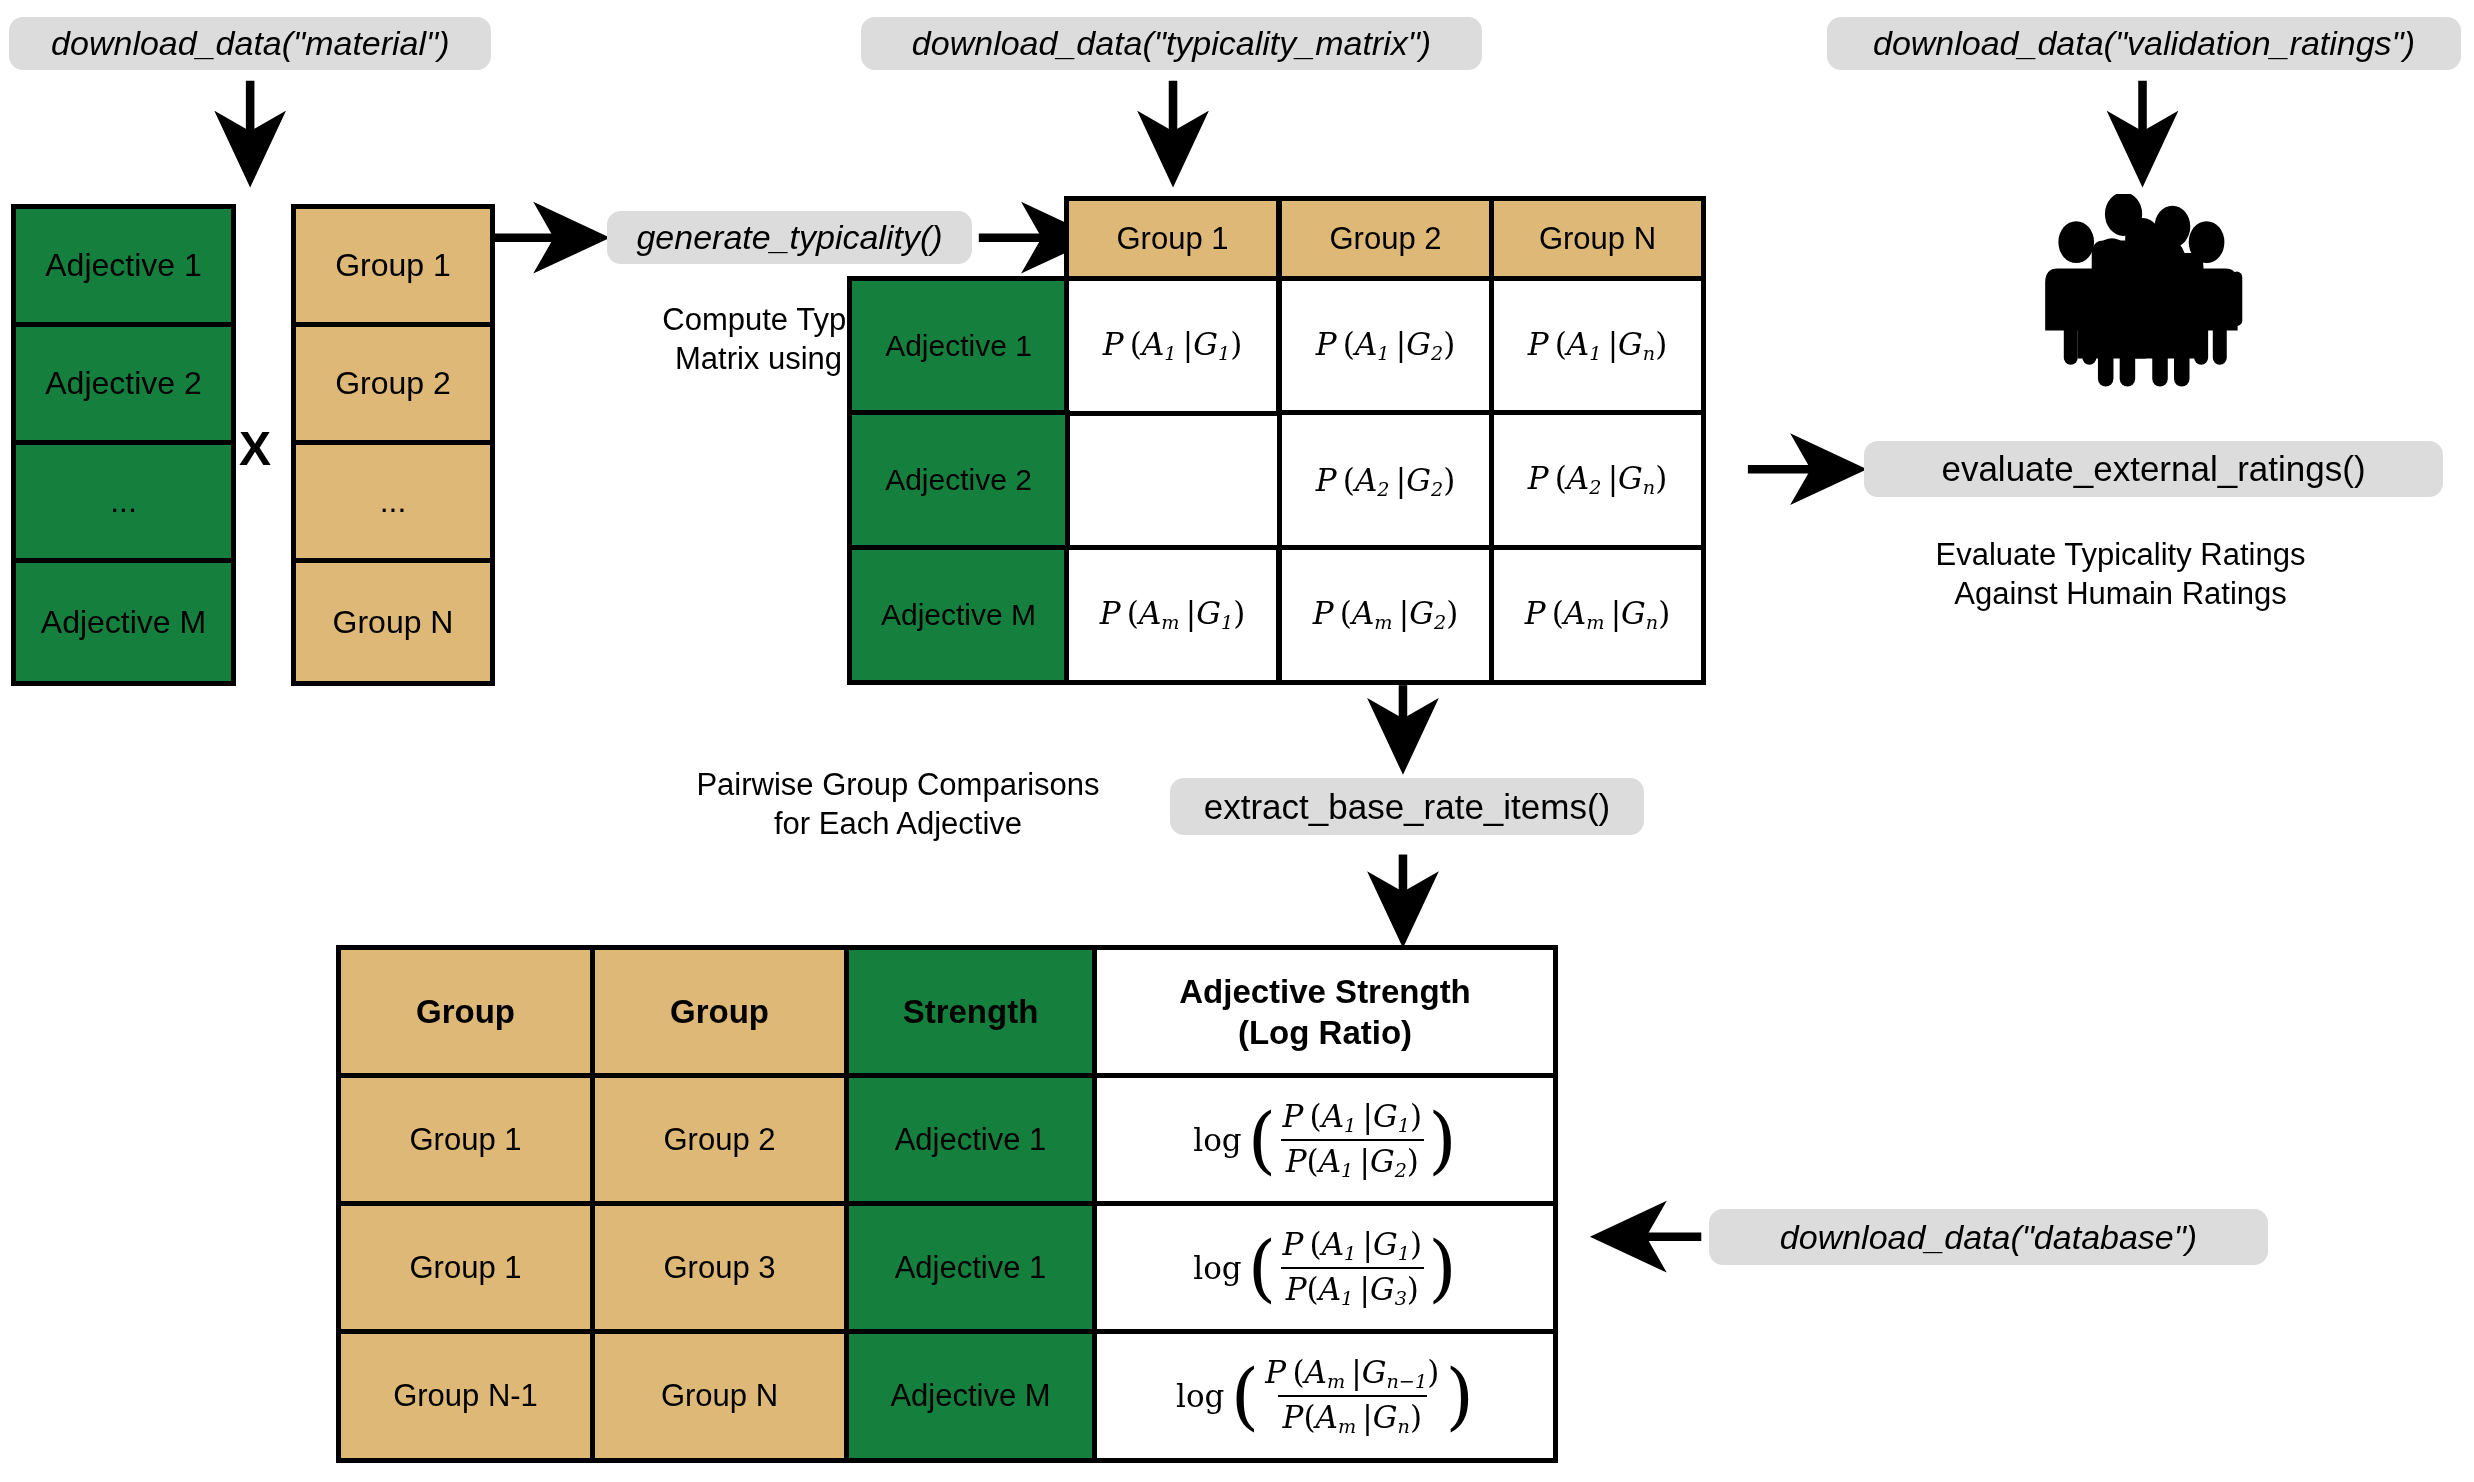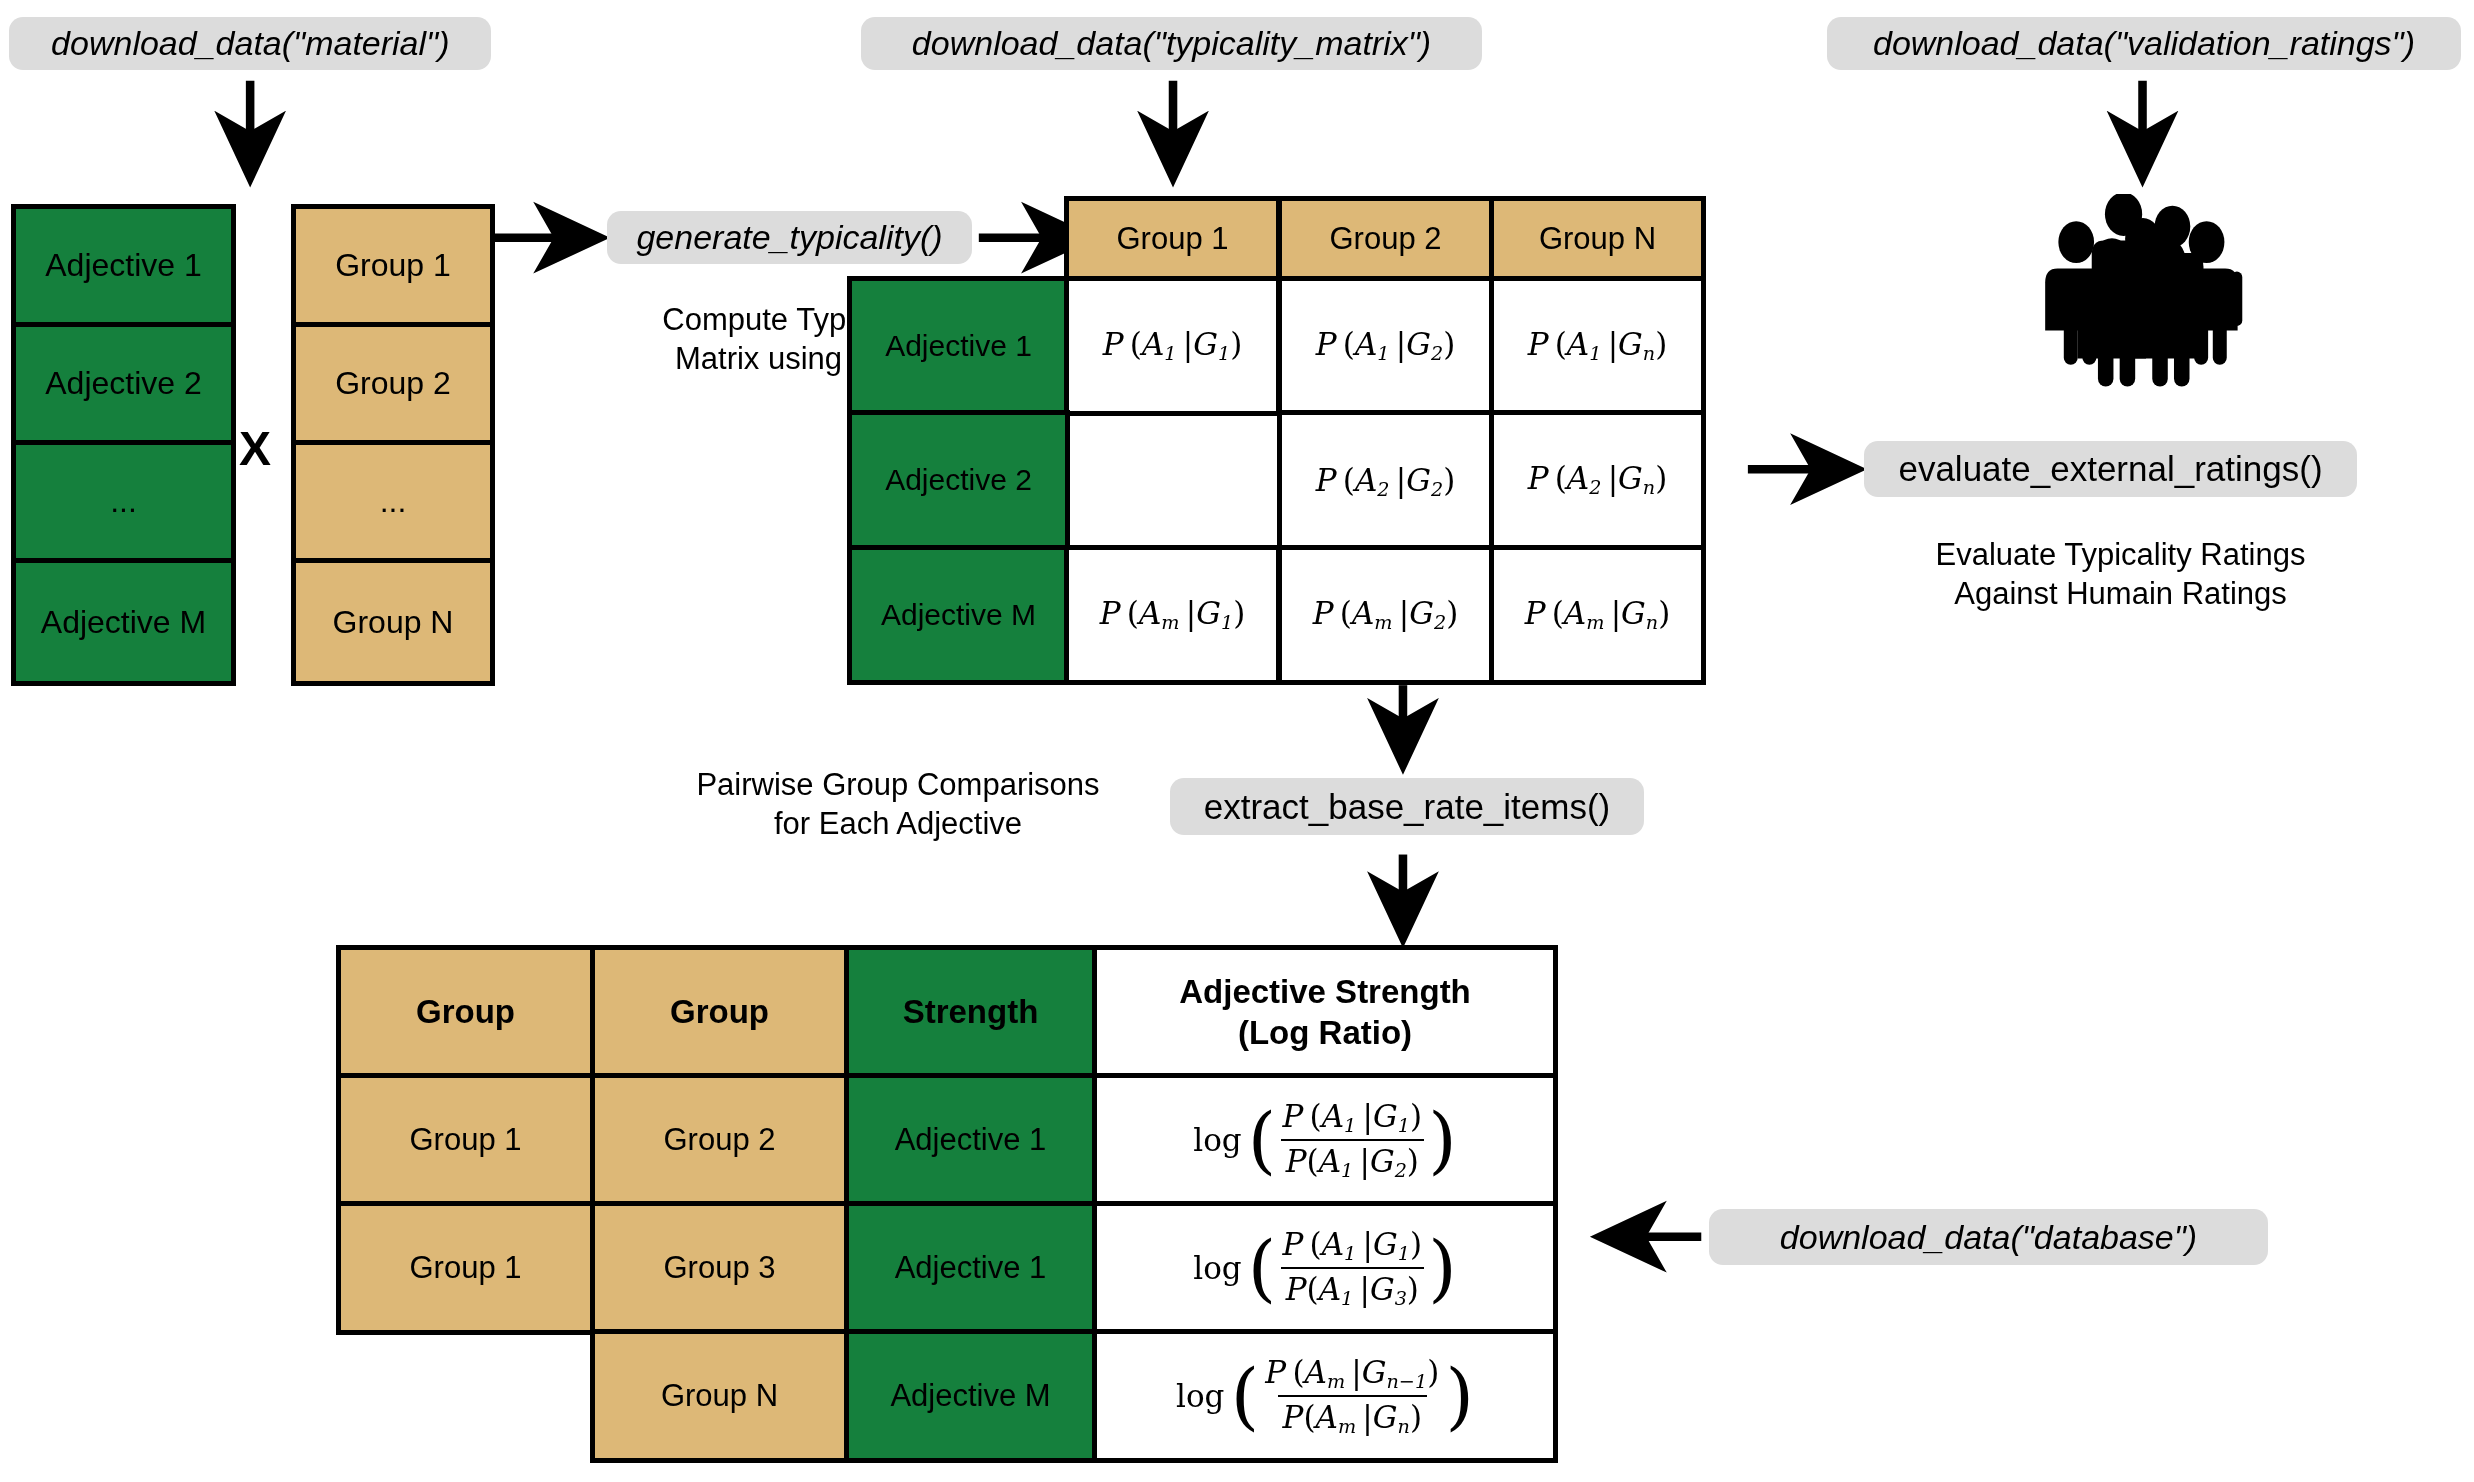--- a/index.html
+++ b/index.html
@@ -194,21 +194,21 @@
         <ellipse cx="188" cy="86" rx="25" ry="29"></ellipse>
         <path d="M162 122 h52 q18 0 18 20 v70 h-88 v-70 q0-20 18-20 z"></path>
         <rect x="150" y="128" width="16" height="80" rx="8"></rect>
         <rect x="222" y="128" width="16" height="80" rx="8"></rect>
         <rect x="170" y="186" width="20" height="62" rx="10"></rect>
         <rect x="198" y="186" width="20" height="62" rx="10"></rect>
       </g>
     </svg>
   </div>
 
-  <div class="pill noital" style="left:1864px;top:441px;width:493px;height:56px;font-size:35px;">evaluate_external_ratings()</div>
+  <div class="pill noital" style="left:1864px;top:441px;width:579px;height:56px;font-size:35px;">evaluate_external_ratings()</div>
 
   <div class="cap" style="left:1864px;top:536px;width:513px;">Evaluate Typicality Ratings
 Against Humain Ratings</div>
 
   <div class="cap" style="left:665px;top:766px;width:466px;">Pairwise Group Comparisons
 for Each Adjective</div>
 
   <div class="pill noital" style="left:1170px;top:778px;width:474px;height:57px;font-size:35px;">extract_base_rate_items()</div>
 
   <div class="grid" style="left:336px;top:945px;width:1227px;height:528px;">
@@ -232,20 +232,21 @@
     <div class="gcell tan" style="left:0px;top:256px;width:259px;height:134px;border:5.4px solid #000;">Group 1</div>
     <div class="gcell tan" style="left:254px;top:256px;width:259px;height:134px;border:5.4px solid #000;">Group 3</div>
     <div class="gcell blue" style="left:508px;top:256px;width:253px;height:134px;border:5.4px solid #000;">Adjective 1</div>
     <div class="gcell white" style="left:756px;top:256px;width:466px;height:134px;border:5.4px solid #000;">
       <span class="mth logw">log <span class="paren">(</span><span class="frac">
         <span class="num"><i>P</i> (<i>A</i><span class="sub">1</span> |<i>G</i><span class="sub">1</span>)</span>
         <span class="den"><i>P</i>(<i>A</i><span class="sub">1</span> |<i>G</i><span class="sub">3</span>)</span>
       </span><span class="paren">)</span></span>
     </div>
 
+    <div class="gcell tan" style="left:0px;top:384px;width:259px;height:134px;border:5.4px solid #000;">Group N-1</div>
     <div class="gcell tan" style="left:254px;top:384px;width:259px;height:134px;border:5.4px solid #000;">Group N</div>
     <div class="gcell blue" style="left:508px;top:384px;width:253px;height:134px;border:5.4px solid #000;">Adjective M</div>
     <div class="gcell white" style="left:756px;top:384px;width:466px;height:134px;border:5.4px solid #000;">
       <span class="mth logw">log <span class="paren">(</span><span class="frac">
         <span class="num"><i>P</i> (<i>A</i><span class="sub">m</span> |<i>G</i><span class="sub">n−1</span>)</span>
         <span class="den"><i>P</i>(<i>A</i><span class="sub">m</span> |<i>G</i><span class="sub">n</span>)</span>
       </span><span class="paren">)</span></span>
     </div>
   </div>
 

